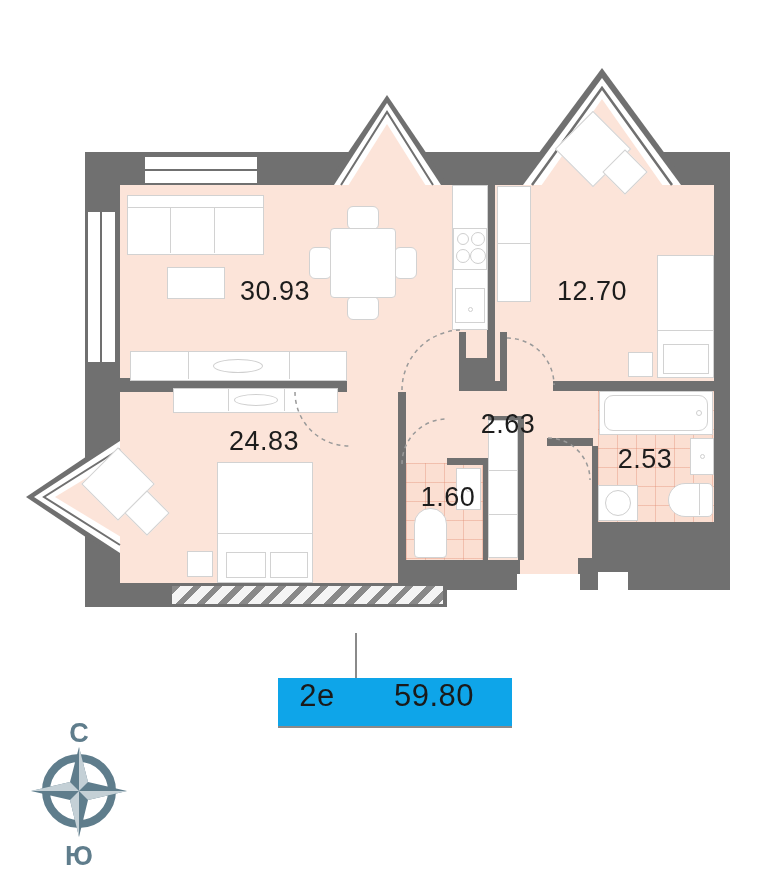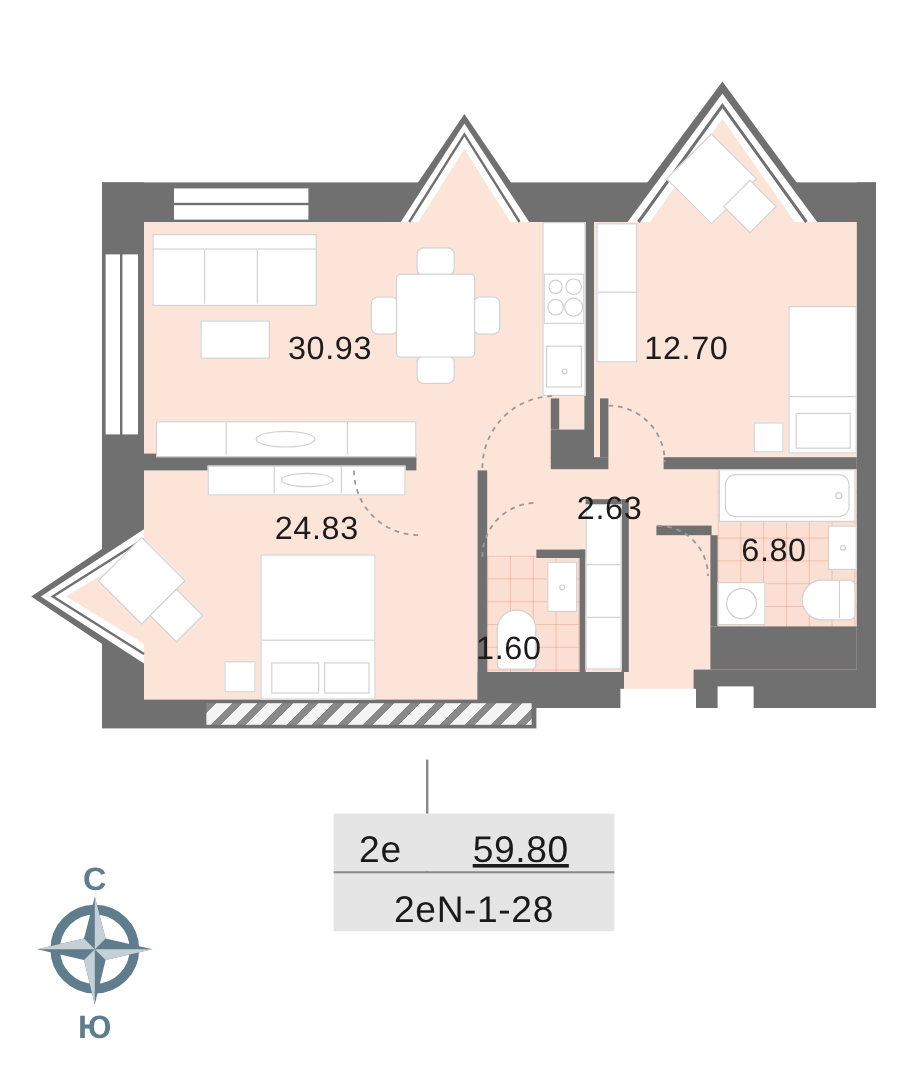--- a/index.html
+++ b/index.html
@@ -11,21 +11,21 @@
   .tiles{position:absolute;background-color:#fbdfd2;
     background-image:linear-gradient(rgba(224,140,115,.38) 1px,transparent 1px),
                      linear-gradient(90deg,rgba(224,140,115,.38) 1px,transparent 1px);
     background-size:19px 19px;}
   .furn{position:absolute;background:#fff;border:1.5px solid #d2d2d2;box-sizing:border-box;}
   .thin{position:absolute;background:#d2d2d2;}
   .circle{position:absolute;background:#fff;border:1.5px solid #cfcfcf;border-radius:50%;box-sizing:border-box;}
   .roomlabel{position:absolute;transform:translate(-50%,-50%);font-size:27px;color:#1c1c1c;
     letter-spacing:.5px;white-space:nowrap;}
   .hatch{position:absolute;background:repeating-linear-gradient(135deg,#898989 0 6px,#f4f4f4 6px 15px);}
-  .cardrow{position:absolute;background:#e5e5e5;display:flex;align-items:flex-end;}
+  .cardrow{position:absolute;background:#0ea5e9;display:flex;align-items:flex-start;}
   .cardtext{font-size:31px;color:#1a1a1a;letter-spacing:.5px;}
 </style>
 </head>
 <body>
 
 <div id="canvas">
 
   <div class="floor" style="left:120px;top:170px;width:594px;height:413px;"></div>
 
   <div class="tiles" style="left:598px;top:391px;width:116px;height:131px;"></div>
@@ -153,35 +153,32 @@
 
   <svg width="760" height="891" style="position:absolute;left:0;top:0;pointer-events:none;">
     <path d="M402,390 A60,60 0 0 1 462,330" fill="none" stroke="#9a9a9a" stroke-width="1.5" stroke-dasharray="4 4"></path>
     <path d="M507,338 A47,47 0 0 1 554,385" fill="none" stroke="#9a9a9a" stroke-width="1.5" stroke-dasharray="4 4"></path>
     <path d="M295,392 A54,54 0 0 0 349,446" fill="none" stroke="#9a9a9a" stroke-width="1.5" stroke-dasharray="4 4"></path>
     <path d="M402,464 A45,45 0 0 1 447,419" fill="none" stroke="#9a9a9a" stroke-width="1.5" stroke-dasharray="4 4"></path>
     <path d="M548,438 A42,42 0 0 1 590,480" fill="none" stroke="#9a9a9a" stroke-width="1.5" stroke-dasharray="4 4"></path>
   </svg>
 
   <div class="roomlabel" style="left:275px;top:291px;">30.93</div>
-  <div class="roomlabel" style="left:572px;top:291px;">12.70</div>
+  <div class="roomlabel" style="left:592px;top:291px;">12.70</div>
   <div class="roomlabel" style="left:264px;top:441px;">24.83</div>
   <div class="roomlabel" style="left:508px;top:424px;">2.63</div>
-  <div class="roomlabel" style="left:424px;top:497px;margin-top:44px;">1.60</div>
-  <div class="roomlabel" style="left:645px;top:459px;">6.80</div>
+  <div class="roomlabel" style="left:448px;top:497px;">1.60</div>
+  <div class="roomlabel" style="left:645px;top:459px;">2.53</div>
 
   <div class="abs" style="left:355px;top:633px;width:2px;height:94px;background:#8a8a8a;"></div>
   <div class="cardrow" style="left:278px;top:678px;width:234px;height:48px;">
     <div style="width:78px;text-align:center;" class="cardtext">2е</div>
-    <div style="flex:1;text-align:center;text-decoration:underline;" class="cardtext">59.80</div>
+    <div style="flex:1;text-align:center;" class="cardtext">59.80</div>
   </div>
   <div class="abs" style="left:278px;top:726px;width:234px;height:2px;background:#8a8a8a;"></div>
-  <div class="cardrow" style="left:278px;top:728px;width:234px;height:48px;">
-    <div style="flex:1;text-align:center;" class="cardtext">2еN-1-28</div>
-  </div>
 
   <svg width="120" height="170" viewBox="0 0 120 170" style="position:absolute;left:20px;top:705px;">
     <text x="59" y="37" text-anchor="middle" font-size="27" font-weight="bold" fill="#5f7d8c" font-family="Liberation Sans, sans-serif">С</text>
     <circle cx="59" cy="86" r="33" fill="none" stroke="#5f7d8c" stroke-width="8"></circle>
     <polygon points="59,42 68,77 107,86 68,95 59,132 50,95 11,86 50,77" fill="#5f7d8c"></polygon>
     <polygon points="59,42 68,77 59,86" fill="#c4d0d6"></polygon>
     <polygon points="107,86 68,95 59,86" fill="#c4d0d6"></polygon>
     <polygon points="59,132 50,95 59,86" fill="#c4d0d6"></polygon>
     <polygon points="11,86 50,77 59,86" fill="#c4d0d6"></polygon>
     <text x="59" y="160" text-anchor="middle" font-size="27" font-weight="bold" fill="#5f7d8c" font-family="Liberation Sans, sans-serif">Ю</text>

